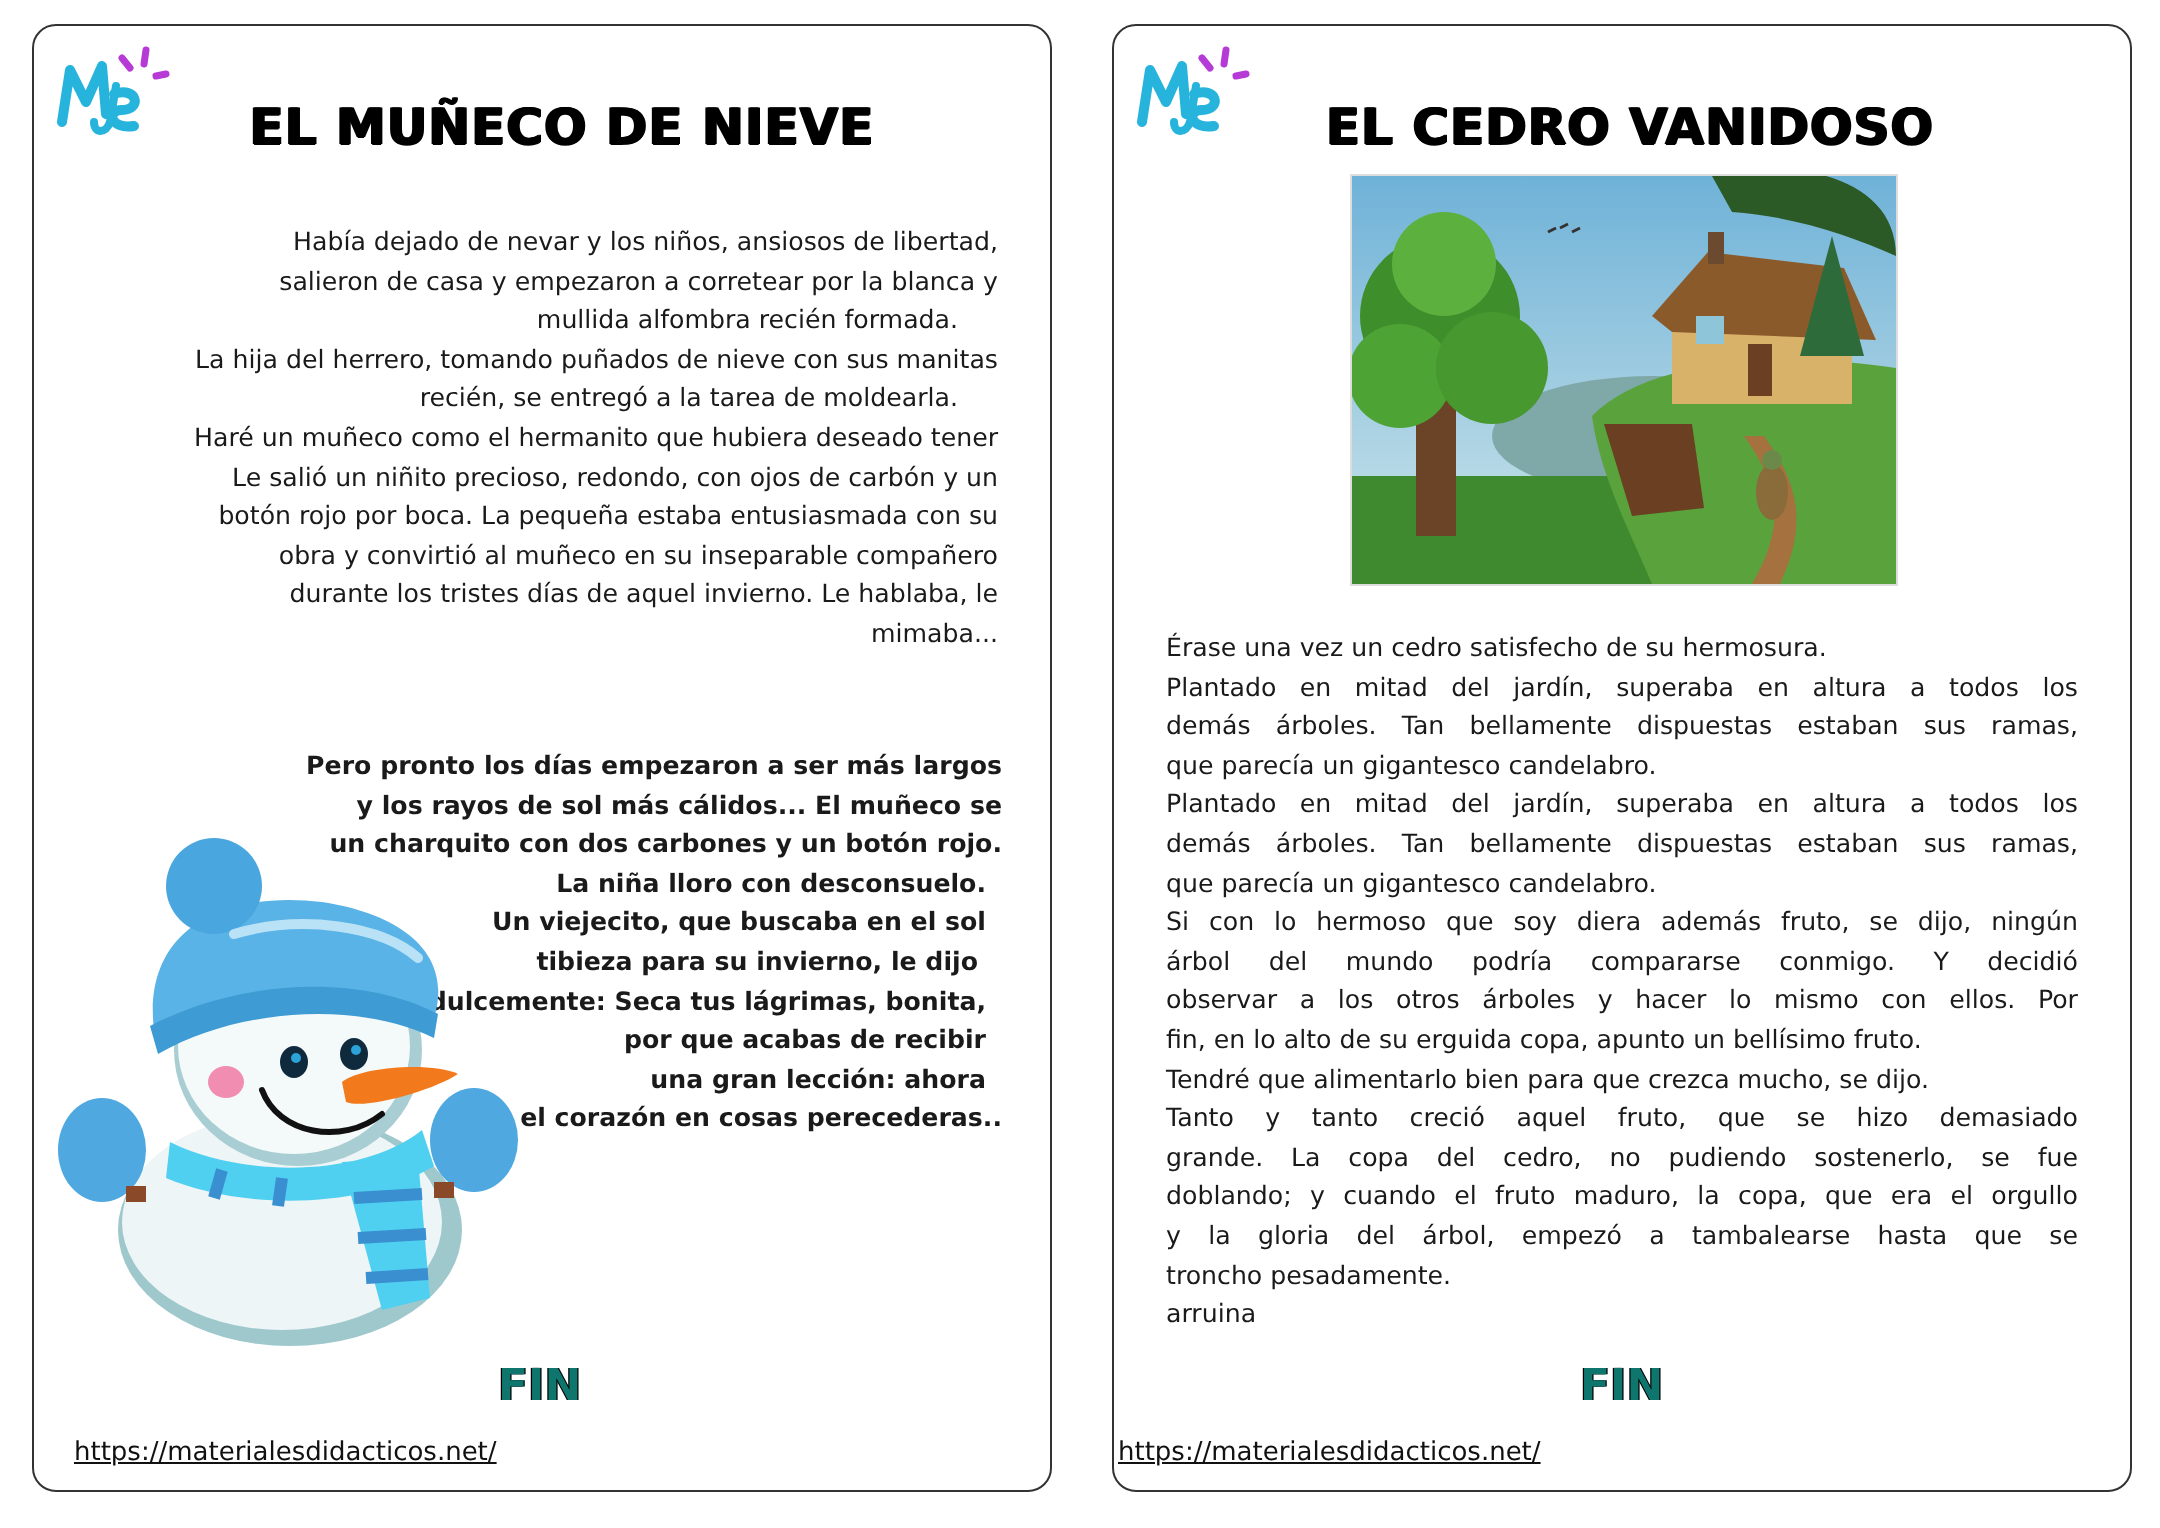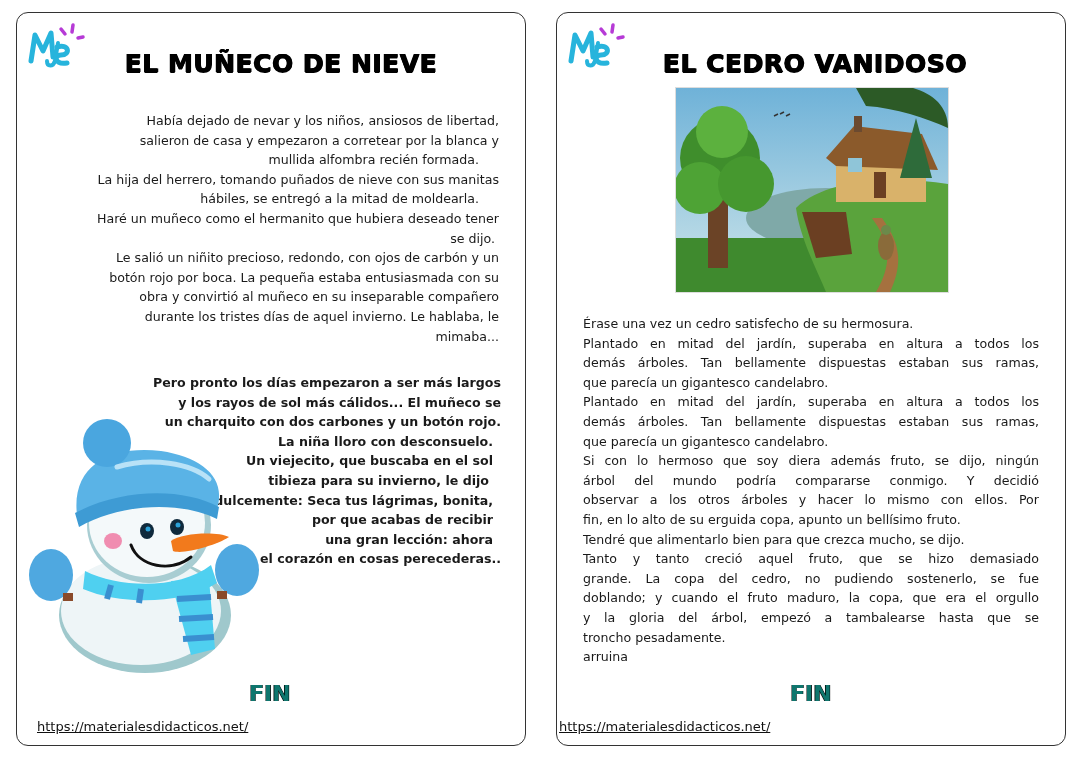--- a/index.html
+++ b/index.html
@@ -70,23 +70,22 @@
     <line x1="48" y1="4" x2="47" y2="11" stroke="#b63ad6" stroke-width="3.5" stroke-linecap="round"></line>
     <line x1="53" y1="17" x2="58" y2="16" stroke="#b63ad6" stroke-width="3.5" stroke-linecap="round"></line>
   </svg>
   <div class="title">EL MUÑECO DE NIEVE</div>
 
   <div class="text" id="story1-p1">
     <span class="line">Había dejado de nevar y los niños, ansiosos de libertad,</span>
     <span class="line">salieron de casa y empezaron a corretear por la blanca y</span>
     <span class="line" style="padding-right:20px">mullida alfombra recién formada.</span>
     <span class="line">La hija del herrero, tomando puñados de nieve con sus manitas</span>
-    <span class="line" style="padding-right:20px">hábiles, se entregó a la mitad de moldearla.</span>
+    <span class="line" style="padding-right:20px">recién, se entregó a la tarea de moldearla.</span>
     <span class="line">Haré un muñeco como el hermanito que hubiera deseado tener</span>
-    <span class="line" style="padding-right:4px">se dijo.</span>
     <span class="line">Le salió un niñito precioso, redondo, con ojos de carbón y un</span>
     <span class="line">botón rojo por boca. La pequeña estaba entusiasmada con su</span>
     <span class="line">obra y convirtió al muñeco en su inseparable compañero</span>
     <span class="line">durante los tristes días de aquel invierno. Le hablaba, le</span>
     <span class="line">mimaba...</span>
   </div>
 
   <div class="text" id="story1-p2">
     <span class="line">Pero pronto los días empezaron a ser más largos</span>
     <span class="line">y los rayos de sol más cálidos... El muñeco se</span>

